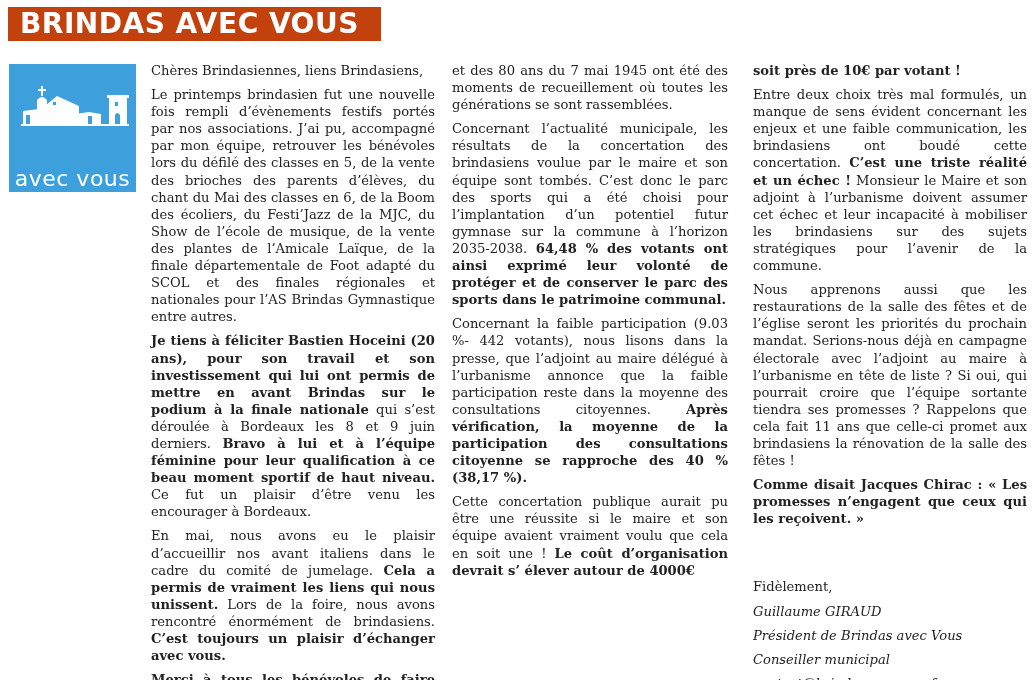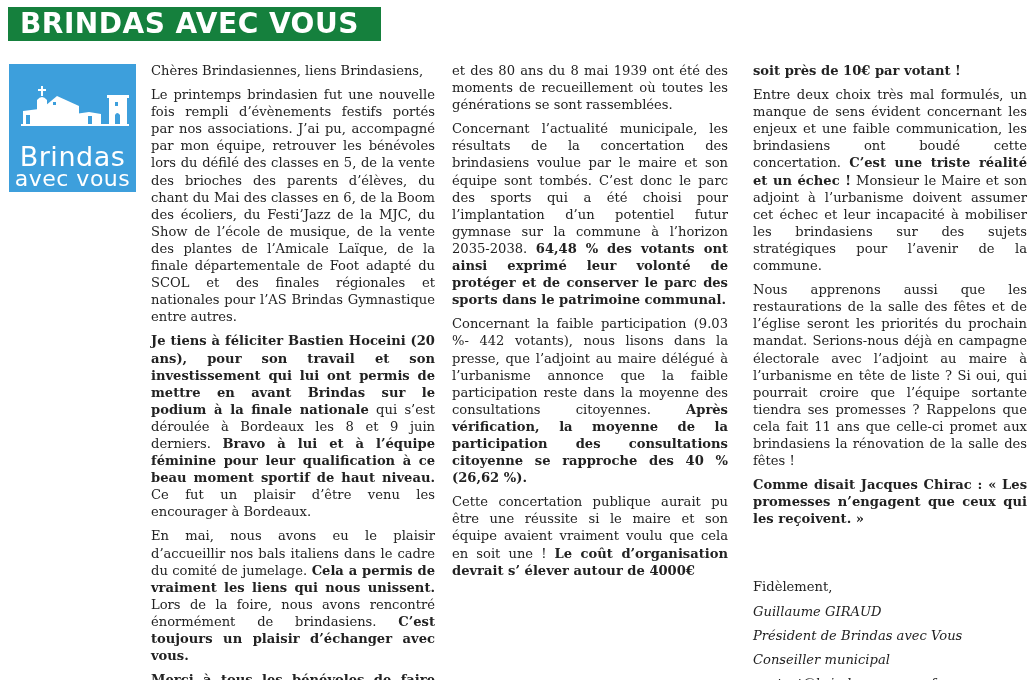--- a/index.html
+++ b/index.html
@@ -1,19 +1,19 @@
 <!DOCTYPE html>
 <html><head>
 <meta charset="utf-8">
 <style>
   html, body { margin:0; padding:0; background:#ffffff; }
   body { width:1036px; height:680px; position:relative; overflow:hidden;
          font-family:"DejaVu Serif", "Liberation Serif", serif; color:#222; }
   .banner { position:absolute; left:8px; top:7px; width:373px; height:34px;
-            background:#15803d; }
+            background:#c2410c; }
   .banner-title { position:absolute; left:12px; top:1px; color:#fff;
             font-family:"DejaVu Sans", "Liberation Sans", sans-serif;
             font-weight:bold; font-size:28px; letter-spacing:0.5px; line-height:32px; white-space:nowrap; }
   .logo { position:absolute; left:9px; top:64px; width:127px; height:128px; background:#3d9fdc; }
   .logo svg { position:absolute; left:0; top:0; }
   .logo-name { position:absolute; left:0; width:127px; text-align:center; color:#fff;
                font-family:"DejaVu Sans", "Liberation Sans", sans-serif; font-weight:normal; }
   .logo-l1 { top:78px; font-size:27px; line-height:30px; letter-spacing:0.5px; }
   .logo-l2 { top:105px; font-size:22px; line-height:20px; letter-spacing:0.5px; }
   .col { position:absolute; top:62px; font-size:13.1px; line-height:17.1px; text-align:justify; }
@@ -51,44 +51,43 @@
       <rect x="79" y="52" width="4" height="8" fill="#3d9fdc"></rect>
 
       <rect x="100" y="33" width="18" height="27"></rect>
       <rect x="98" y="31" width="22" height="3"></rect>
       <rect x="106" y="38" width="3" height="4" fill="#3d9fdc"></rect>
       <path d="M106 60 L106 51 Q108 47 111 51 L111 60 Z" fill="#3d9fdc"></path>
 
       <rect x="12" y="60" width="108" height="2"></rect>
     </g>
   </svg>
-  <div class="logo-name logo-l1">Brindas</div>
   <div class="logo-name logo-l2">avec vous</div>
 </div>
 
 <div class="col c1">
   <p>Chères Brindasiennes, liens Brindasiens,</p>
   <p>Le printemps brindasien fut une nouvelle fois rempli d’évènements festifs portés par nos associations. J’ai pu, accompagné par mon équipe, retrouver les bénévoles lors du défilé des classes en 5, de la vente des brioches des parents d’élèves, du chant du Mai des classes en 6, de la Boom des écoliers, du Festi’Jazz de la MJC, du Show de l’école de musique, de la vente des plantes de l’Amicale Laïque, de la finale départementale de Foot adapté du SCOL et des finales régionales et nationales pour l’AS Brindas Gymnastique entre autres.</p>
   <p>
     <b>Je tiens à féliciter Bastien Hoceini (20 ans), pour son travail et son investissement qui lui ont permis de mettre en avant Brindas sur le podium à la finale nationale</b><span> qui s’est déroulée à Bordeaux les 8 et 9 juin derniers. </span><b>Bravo à lui et à l’équipe féminine pour leur qualification à ce beau moment sportif de haut niveau.</b><span> Ce fut un plaisir d’être venu les encourager à Bordeaux.</span>
   </p>
   <p>
-    <span>En mai, nous avons eu le plaisir d’accueillir nos bals italiens dans le cadre du comité de jumelage. </span><b>Cela a permis de vraiment les liens qui nous unissent.</b><span> Lors de la foire, nous avons rencontré énormément de brindasiens. </span><b>C’est toujours un plaisir d’échanger avec vous.</b>
+    <span>En mai, nous avons eu le plaisir d’accueillir nos avant italiens dans le cadre du comité de jumelage. </span><b>Cela a permis de vraiment les liens qui nous unissent.</b><span> Lors de la foire, nous avons rencontré énormément de brindasiens. </span><b>C’est toujours un plaisir d’échanger avec vous.</b>
   </p>
   <p><b>Merci à tous les bénévoles de faire vivre et rayonner Brindas !</b></p>
 
 </div>
 
 <div class="col c2">
-  <p>et des 80 ans du 8 mai 1939 ont été des moments de recueillement où toutes les générations se sont rassemblées.</p>
+  <p>et des 80 ans du 7 mai 1945 ont été des moments de recueillement où toutes les générations se sont rassemblées.</p>
   <p>
     <span>Concernant l’actualité municipale, les résultats de la concertation des brindasiens voulue par le maire et son équipe sont tombés. C’est donc le parc des sports qui a été choisi pour l’implantation d’un potentiel futur gymnase sur la commune à l’horizon 2035-2038. </span><b>64,48 % des votants ont ainsi exprimé leur volonté de protéger et de conserver le parc des sports dans le patrimoine communal.</b>
   </p>
   <p>
-    <span>Concernant la faible participation (9.03 %- 442 votants), nous lisons dans la presse, que l’adjoint au maire délégué à l’urbanisme annonce que la faible participation reste dans la moyenne des consultations citoyennes. </span><b>Après vérification, la moyenne de la participation des consultations citoyenne se rapproche des 40 % (26,62 %).</b>
+    <span>Concernant la faible participation (9.03 %- 442 votants), nous lisons dans la presse, que l’adjoint au maire délégué à l’urbanisme annonce que la faible participation reste dans la moyenne des consultations citoyennes. </span><b>Après vérification, la moyenne de la participation des consultations citoyenne se rapproche des 40 % (38,17 %).</b>
   </p>
   <p>
     <span>Cette concertation publique aurait pu être une réussite si le maire et son équipe avaient vraiment voulu que cela en soit une ! </span><b>Le coût d’organisation devrait s’ élever autour de 4000€</b>
   </p>
 </div>
 
 <div class="col c3">
   <p><b>soit près de 10€ par votant !</b></p>
   <p>
     <span>Entre deux choix très mal formulés, un manque de sens évident concernant les enjeux et une faible communication, les brindasiens ont boudé cette concertation. </span><b>C’est une triste réalité et un échec !</b><span> Monsieur le Maire et son adjoint à l’urbanisme doivent assumer cet échec et leur incapacité à mobiliser les brindasiens sur des sujets stratégiques pour l’avenir de la commune.</span>

